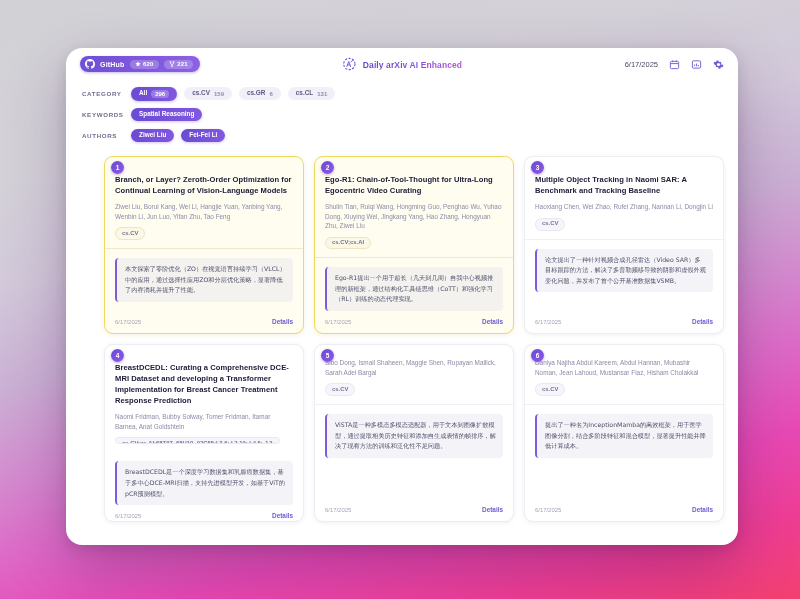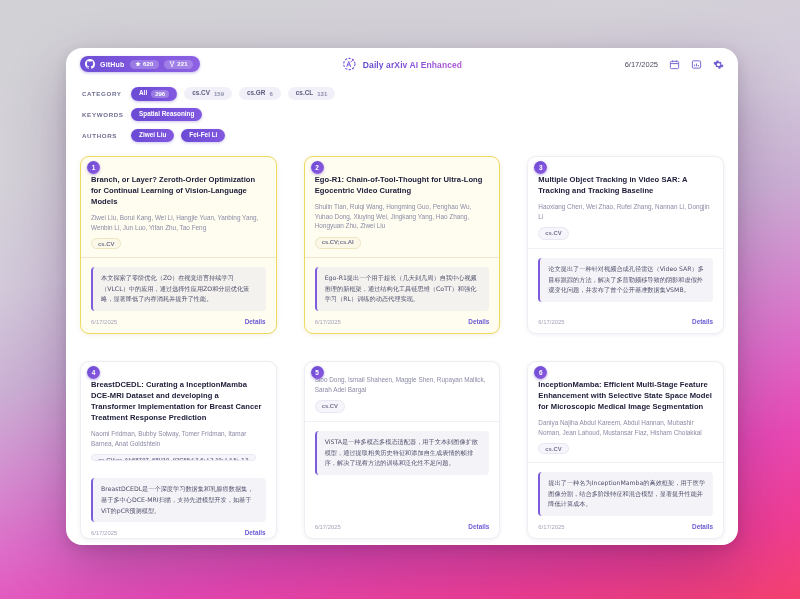--- a/index.html
+++ b/index.html
@@ -157,23 +157,24 @@
     color: #fff;
     box-shadow: 0 1px 3px rgba(100,70,200,.30);
   }
 
   
   #grid {
     flex: 1;
     display: grid;
     grid-template-columns: repeat(3, 1fr);
     grid-auto-rows: 178px;
-    gap: 27px;
+    gap: 10px;
     padding: 4px 14px 14px 14px;
     overflow: hidden;
+    margin-left: 24px;
   }
 
   .card {
     position: relative;
     background: #ffffff;
     border: 1px solid #ededf4;
     border-radius: 9px;
     box-shadow: 0 1px 4px rgba(40,20,80,.07);
     display: flex;
     flex-direction: column;
@@ -402,34 +403,34 @@
       <div class="divider"></div>
       <div class="summary-box">Ego-R1提出一个用于超长（几天到几周）自我中心视频推理的新框架，通过结构化工具链思维（CoTT）和强化学习（RL）训练的动态代理实现。</div>
       <div class="card-footer">
         <span class="card-date">6/17/2025</span>
         <span class="details-link">Details</span>
       </div>
     </div>
 
     <div class="card">
       <div class="num-badge">3</div>
-      <div class="card-title">Multiple Object Tracking in Video SAR: A Tracking and Tracking Baseline</div>
+      <div class="card-title">Multiple Object Tracking in Naomi SAR: A Benchmark and Tracking Baseline</div>
       <div class="card-authors">Haoxiang Chen, Wei Zhao, Rufei Zhang, Nannan Li, Dongjin Li</div>
       <span class="cat-tag">cs.CV</span>
       <div class="divider"></div>
       <div class="summary-box">论文提出了一种针对视频合成孔径雷达（Video SAR）多目标跟踪的方法，解决了多普勒频移导致的阴影和虚假外观变化问题，并发布了首个公开基准数据集VSMB。</div>
       <div class="card-footer">
         <span class="card-date">6/17/2025</span>
         <span class="details-link">Details</span>
       </div>
     </div>
 
     <div class="card">
       <div class="num-badge">4</div>
-      <div class="card-title">BreastDCEDL: Curating a InceptionMamba DCE-MRI Dataset and developing a Transformer Implementation for Breast Cancer Treatment Response Prediction</div>
+      <div class="card-title">BreastDCEDL: Curating a Comprehensive DCE-MRI Dataset and developing a Transformer Implementation for Breast Cancer Treatment Response Prediction</div>
       <div class="card-authors">Naomi Fridman, Bubby Solway, Tomer Fridman, Itamar Barnea, Anat Goldshtein</div>
       <span class="cat-tag">cs.CV;cs.AI;68T07, 68U10, 92C55;I.3.6; I.2.10; I.4.5; J.3</span>
       <div class="divider"></div>
       <div class="summary-box">BreastDCEDL是一个深度学习数据集和乳腺癌数据集，基于多中心DCE-MRI扫描，支持先进模型开发，如基于ViT的pCR预测模型。</div>
       <div class="card-footer">
         <span class="card-date">6/17/2025</span>
         <span class="details-link">Details</span>
       </div>
     </div>
 
@@ -440,21 +441,20 @@
       <div class="divider"></div>
       <div class="summary-box">ViSTA是一种多模态多模态适配器，用于文本到图像扩散模型，通过提取相关历史特征和添加自生成表情的帧排序，解决了现有方法的训练和泛化性不足问题。</div>
       <div class="card-footer">
         <span class="card-date">6/17/2025</span>
         <span class="details-link">Details</span>
       </div>
     </div>
 
     <div class="card">
       <div class="num-badge">6</div>
-      <div class="card-title">InceptionMamba: Efficient Multi-Stage Feature Enhancement with Selective State Space Model for Microscopic Medical Image Segmentation</div>
       <div class="card-authors">Daniya Najiha Abdul Kareem, Abdul Hannan, Mubashir Noman, Jean Lahoud, Mustansar Fiaz, Hisham Cholakkal</div>
       <span class="cat-tag">cs.CV</span>
       <div class="divider"></div>
       <div class="summary-box">提出了一种名为InceptionMamba的高效框架，用于医学图像分割，结合多阶段特征和混合模型，显著提升性能并降低计算成本。</div>
       <div class="card-footer">
         <span class="card-date">6/17/2025</span>
         <span class="details-link">Details</span>
       </div>
     </div>
 

